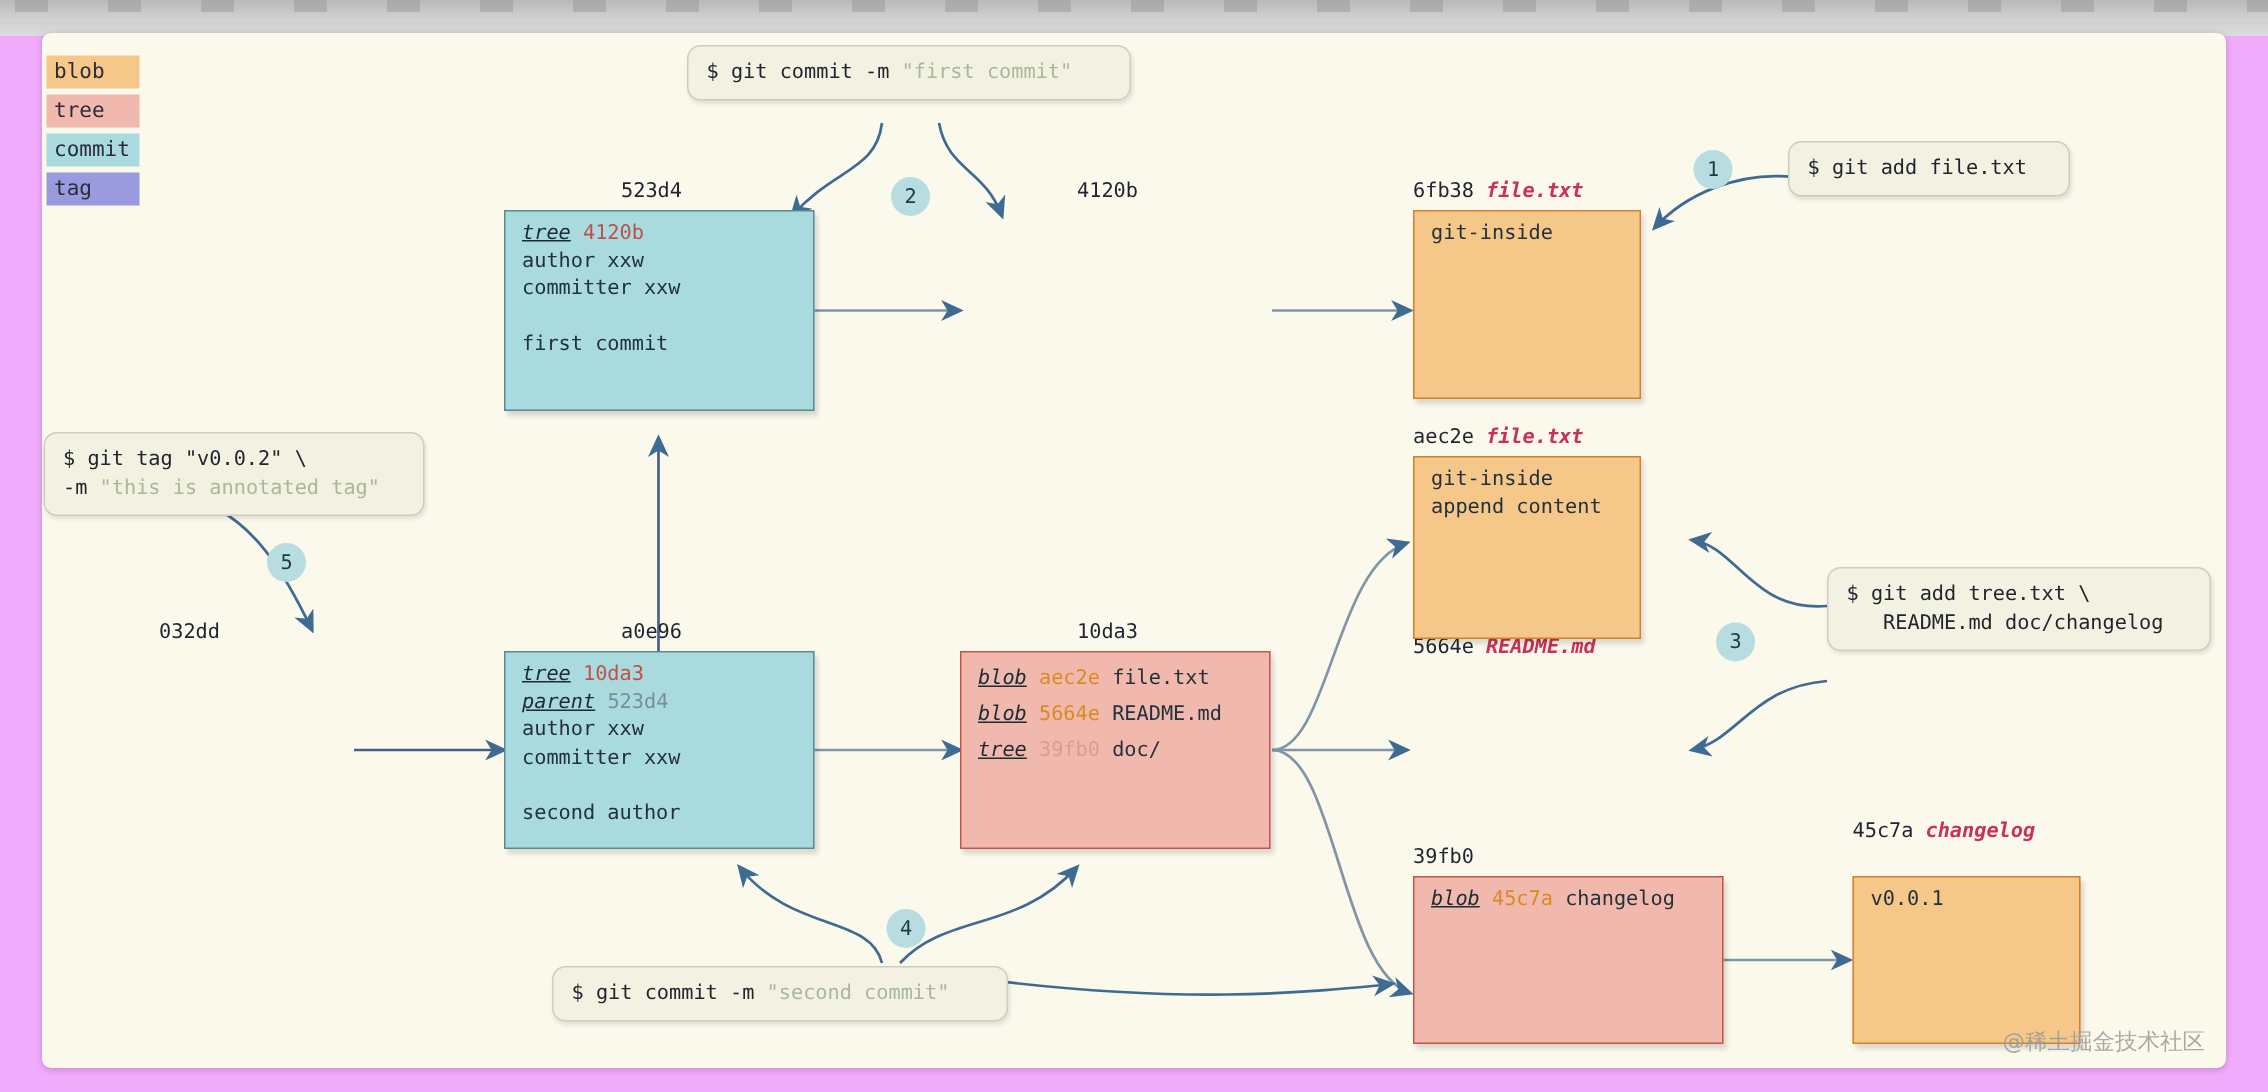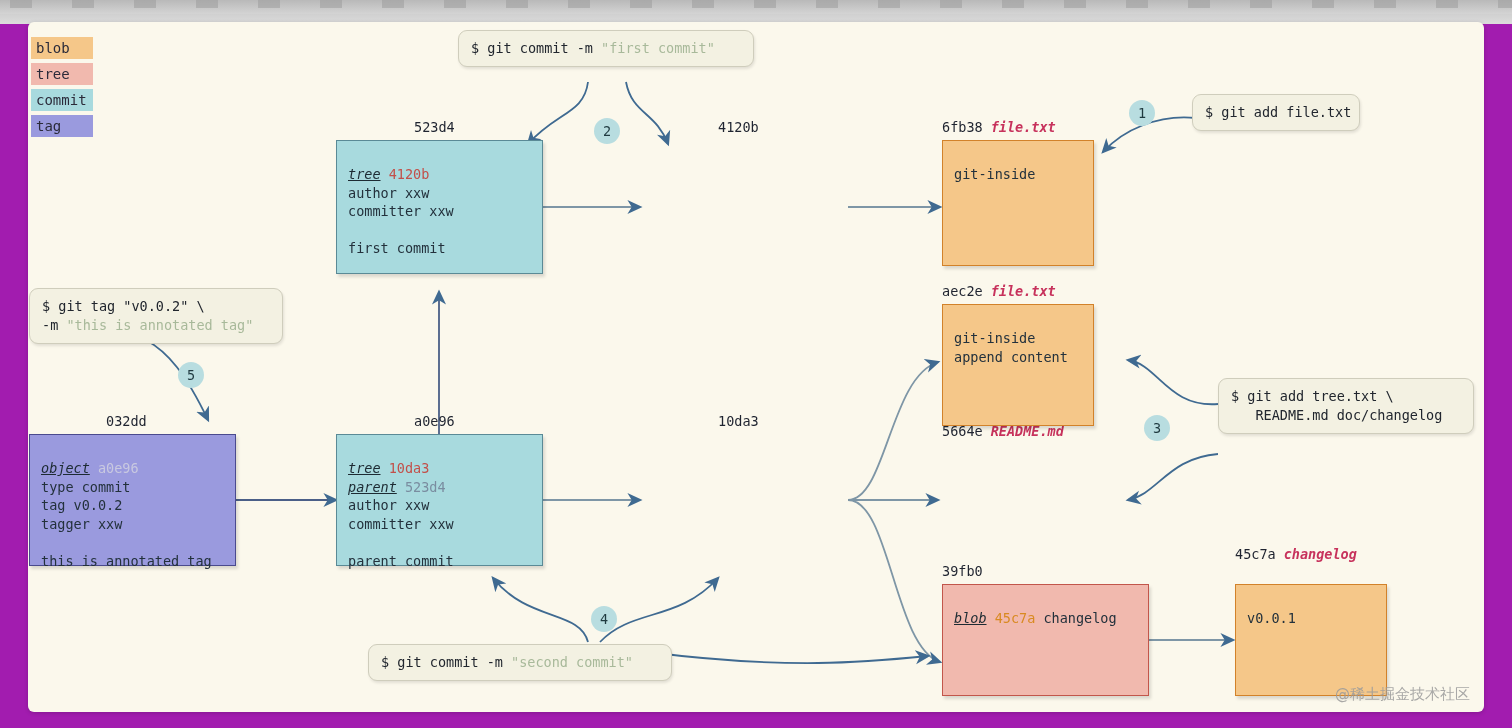--- a/index.html
+++ b/index.html
@@ -1,17 +1,17 @@
 <!DOCTYPE html>
 <html><head>
 <meta charset="utf-8">
 <style>
   html,body{margin:0;padding:0;background:#c9c9c9;}
   body{font-family:"DejaVu Sans Mono","Liberation Mono",monospace;}
-  #shot{position:relative;width:1512px;height:728px;overflow:hidden;background:#a21caf;}
+  #shot{position:relative;width:1512px;height:728px;overflow:hidden;background:#f0abfc;}
 
   
   .chrome{position:absolute;left:0;top:0;width:1512px;height:14px;
     background:linear-gradient(#b9b9b9,#d4d4d4);}
   .chrome .tick{position:absolute;top:0;width:22px;height:8px;background:#9d9d9d;opacity:.55;}
   .chrome-shadow{position:absolute;left:0;top:14px;width:1512px;height:10px;
     background:linear-gradient(#d0d0d0,#dcdcdc);}
 
   
   .canvas{position:absolute;left:28px;top:22px;width:1456px;height:690px;
@@ -23,21 +23,21 @@
   .legend{position:absolute;left:3px;top:15px;}
   .legend .chip{width:62px;height:22px;line-height:22px;margin-bottom:4px;
     font-size:14px;color:#2b2b3a;padding-left:5px;box-sizing:border-box;
     font-family:"DejaVu Sans Mono","Liberation Mono",monospace;}
 
   
   .node{position:absolute;box-sizing:border-box;border-width:1.5px;border-style:solid;
     box-shadow:2px 3px 3px rgba(0,0,0,.13);}
   .node .ln{font-size:13.5px;line-height:18.5px;white-space:pre;color:#23313c;
     font-family:"DejaVu Sans Mono","Liberation Mono",monospace;}
-  .node .pad{padding:24px 11px;}
+  .node .pad{padding:5px 11px;}
 
   .commit{background:#a8dade;border-color:#5a8a96;}
   .tree{background:#f1b9ae;border-color:#c2564b;}
   .blobnode{background:#f5c789;border-color:#d2822a;}
   .tagnode{background:#9a9ade;border-color:#4a4a8e;}
 
   .kw{font-style:italic;text-decoration:underline;color:#1d2b33;}
   .h-red{color:#c2504a;}
   .h-orange{color:#d98a21;}
   .h-salmon{color:#e09a8e;}
@@ -204,39 +204,36 @@
         </div>
     </div>
 
     <div class="node commit" style="left:308px;top:412px;width:207px;height:132px;">
       <div class="pad">
         <div class="ln"><span class="kw">tree</span> <span class="h-red">10da3</span></div>
         <div class="ln"><span class="kw">parent</span> <span class="h-slate">523d4</span></div>
         <div class="ln">author xxw</div>
         <div class="ln">committer xxw</div>
         <div class="ln">&nbsp;</div>
-        <div class="ln">parent commit</div>
-      </div>
-    </div>
-
-
-    <div class="node tagnode" style="left:1px;top:412px;width:207px;height:132px;">
-      <div class="pad">
-        <div class="ln"><span class="kw">object</span> <span class="h-gray">a0e96</span></div>
-        <div class="ln">type commit</div>
-        <div class="ln">tag v0.0.2</div>
-        <div class="ln">tagger xxw</div>
-        <div class="ln">&nbsp;</div>
-        <div class="ln">this is annotated tag</div>
-      </div>
-    </div>
+        <div class="ln">second author</div>
+      </div>
+    </div>
+
+    <div class="node tree" style="left:612px;top:412px;width:207px;height:132px;">
+      <div class="pad">
+        <div class="ln" style="line-height:24px"><span class="kw">blob</span> <span class="h-orange">aec2e</span><span> file.txt</span></div>
+        <div class="ln" style="line-height:24px"><span class="kw">blob</span> <span class="h-orange">5664e</span><span> README.md</span></div>
+        <div class="ln" style="line-height:24px"><span class="kw">tree</span> <span class="h-salmon">39fb0</span><span> doc/</span></div>
+      </div>
+    </div>
+
 
     <div class="cmd" style="left:430px;top:8px;width:296px;"><span>$ git commit -m </span><span class="str">"first commit"</span></div>
 
-    <div class="cmd" style="left:1164px;top:72px;width:168px;"><span>$ git add file.txt</span></div>
+    <div class="cmd" style="left:1164px;top:72px;width:188px;"><span>$ git add file.txt</span></div>
 
     <div class="cmd" style="left:1190px;top:356px;width:256px;"><span>$ git add tree.txt \
    README.md doc/changelog</span></div>
 
     <div class="cmd" style="left:1px;top:266px;width:254px;"><span>$ git tag "v0.0.2" \
 -m </span><span class="str">"this is annotated tag"</span></div>
 
     <div class="cmd" style="left:340px;top:622px;width:304px;"><span>$ git commit -m </span><span class="str">"second commit"</span></div>
 
     <div class="badge" style="left:1101px;top:78px;">

